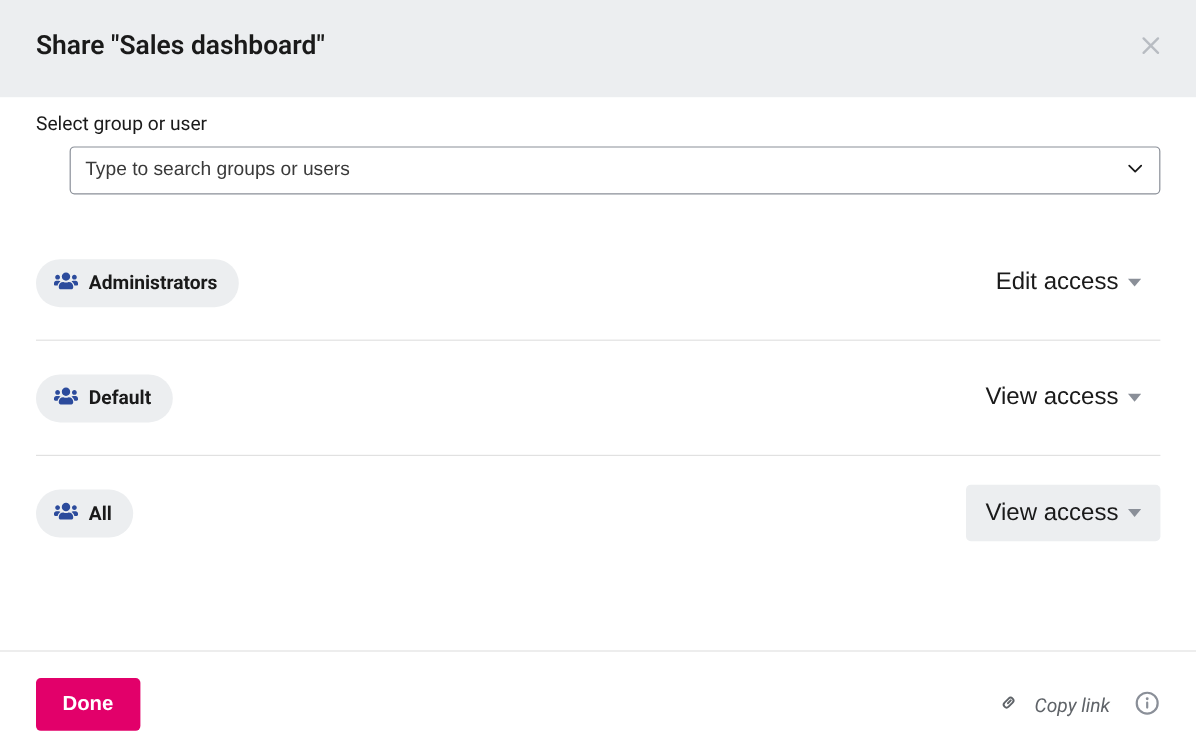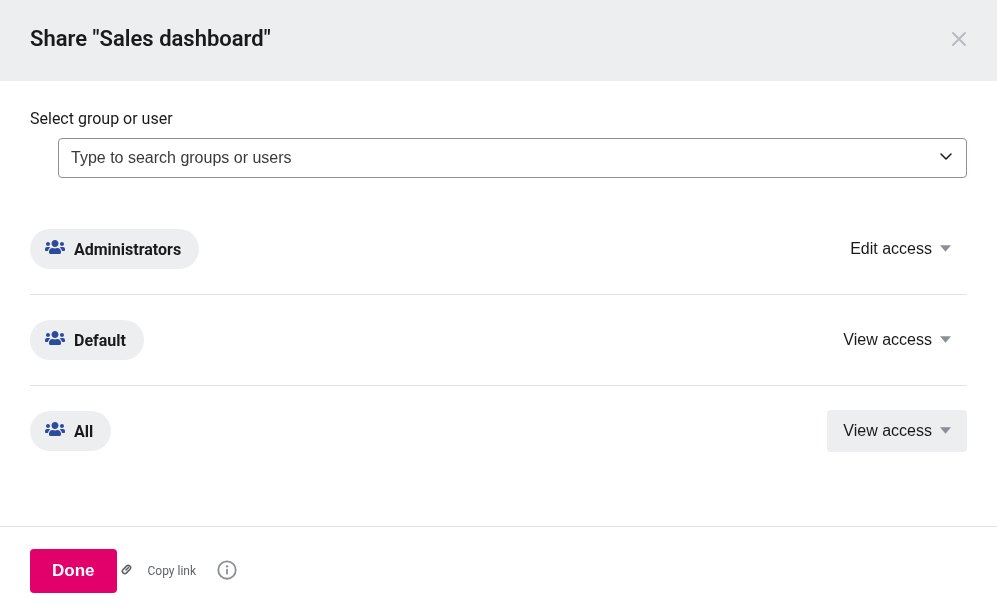--- a/index.html
+++ b/index.html
@@ -30,21 +30,21 @@
   .close-btn {
     background: none;
     border: none;
     font-size: 24px;
     color: #9aa0a6;
     cursor: pointer;
     padding: 0;
     line-height: 1;
   }
   .body {
-    padding: 28px 30px 0 30px;
+    padding: 12px 30px 0 30px;
     flex: 1;
     overflow-y: auto;
   }
   .field-label {
     font-size: 16px;
     color: #1a1a1a;
     margin-bottom: 10px;
   }
   .search-wrap {
     position: relative;
@@ -95,36 +95,37 @@
   }
   .group-pill svg {
     flex-shrink: 0;
   }
   .access-select {
     display: inline-flex;
     align-items: center;
     gap: 8px;
     background: transparent;
     border: none;
-    font-size: 16px;
+    font-size: 20px;
     color: #1a1a1a;
     cursor: pointer;
     padding: 12px 16px;
     border-radius: 4px;
   }
   .access-select.highlighted {
     background: #eceef0;
   }
   .access-caret {
     color: #8a8f98;
   }
   .footer {
     border-top: 1px solid #e1e1e1;
-    padding: 22px 30px 22px 30px;
-    display: flex;
+    padding: 22px 30px 6px 30px;
+    display: flex;
+    justify-content: space-between;
     align-items: center;
   }
   .done-btn {
     background: #e2006a;
     color: #fff;
     border: none;
     font-size: 17px;
     font-weight: 600;
     padding: 12px 22px;
     border-radius: 4px;
@@ -133,22 +134,23 @@
   .footer-right {
     display: flex;
     align-items: center;
     gap: 20px;
   }
   .copy-link {
     display: inline-flex;
     align-items: center;
     gap: 12px;
     color: #5f6368;
-    font-size: 12px;
-    cursor: pointer;
+    font-size: 16px;
+    cursor: pointer;
+    font-style: italic;
   }
   .info-btn {
     background: none;
     border: none;
     cursor: pointer;
     padding: 0;
     display: inline-flex;
   }
 </style>
 </head>

